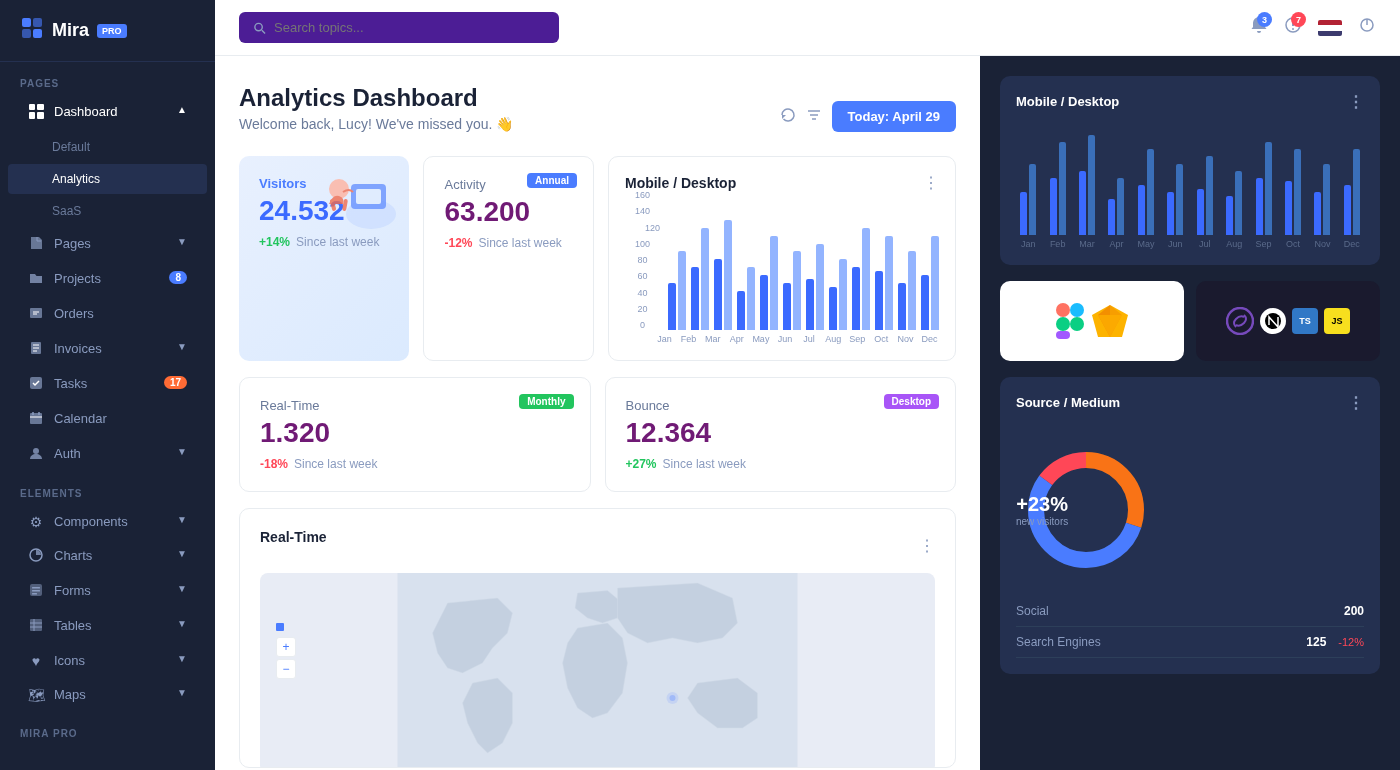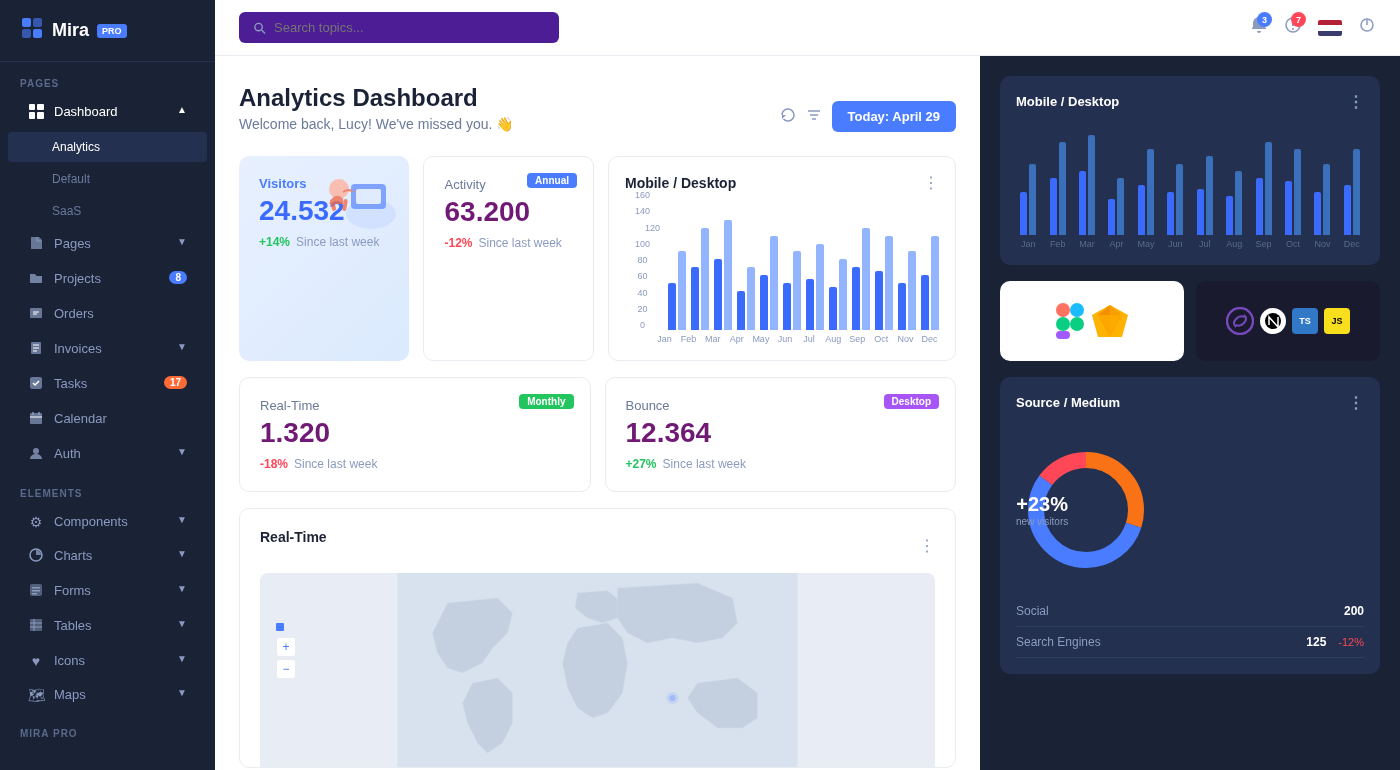--- a/index.html
+++ b/index.html
@@ -129,25 +129,25 @@
       <svg width="15" height="15" viewBox="0 0 15 15" fill="currentColor">
           <rect x="0" y="0" width="6" height="6" rx="1"></rect>
           <rect x="8" y="0" width="7" height="6" rx="1"></rect>
           <rect x="0" y="8" width="6" height="7" rx="1"></rect>
           <rect x="8" y="8" width="7" height="7" rx="1"></rect>
         </svg>
     </span>
     <span>Dashboard</span>
     <span class="chevron">▲</span>
   </div>
+  <div class="sidebar-item sub">
+    <span>Default</span>
+  </div>
   <div class="sidebar-item sub active-sub">
     <span>Analytics</span>
-  </div>
-  <div class="sidebar-item sub">
-    <span>Default</span>
   </div>
   <div class="sidebar-item sub">
     <span>SaaS</span>
   </div>
 
   <div class="sidebar-item">
     <span class="item-icon">
       <svg width="14" height="14" viewBox="0 0 14 14" fill="currentColor">
           <path d="M2 1h8l3 3v9H2V1z" opacity="0.7"></path>
           <path d="M8 1v4h4" fill="none" stroke="currentColor" stroke-width="1"></path>

